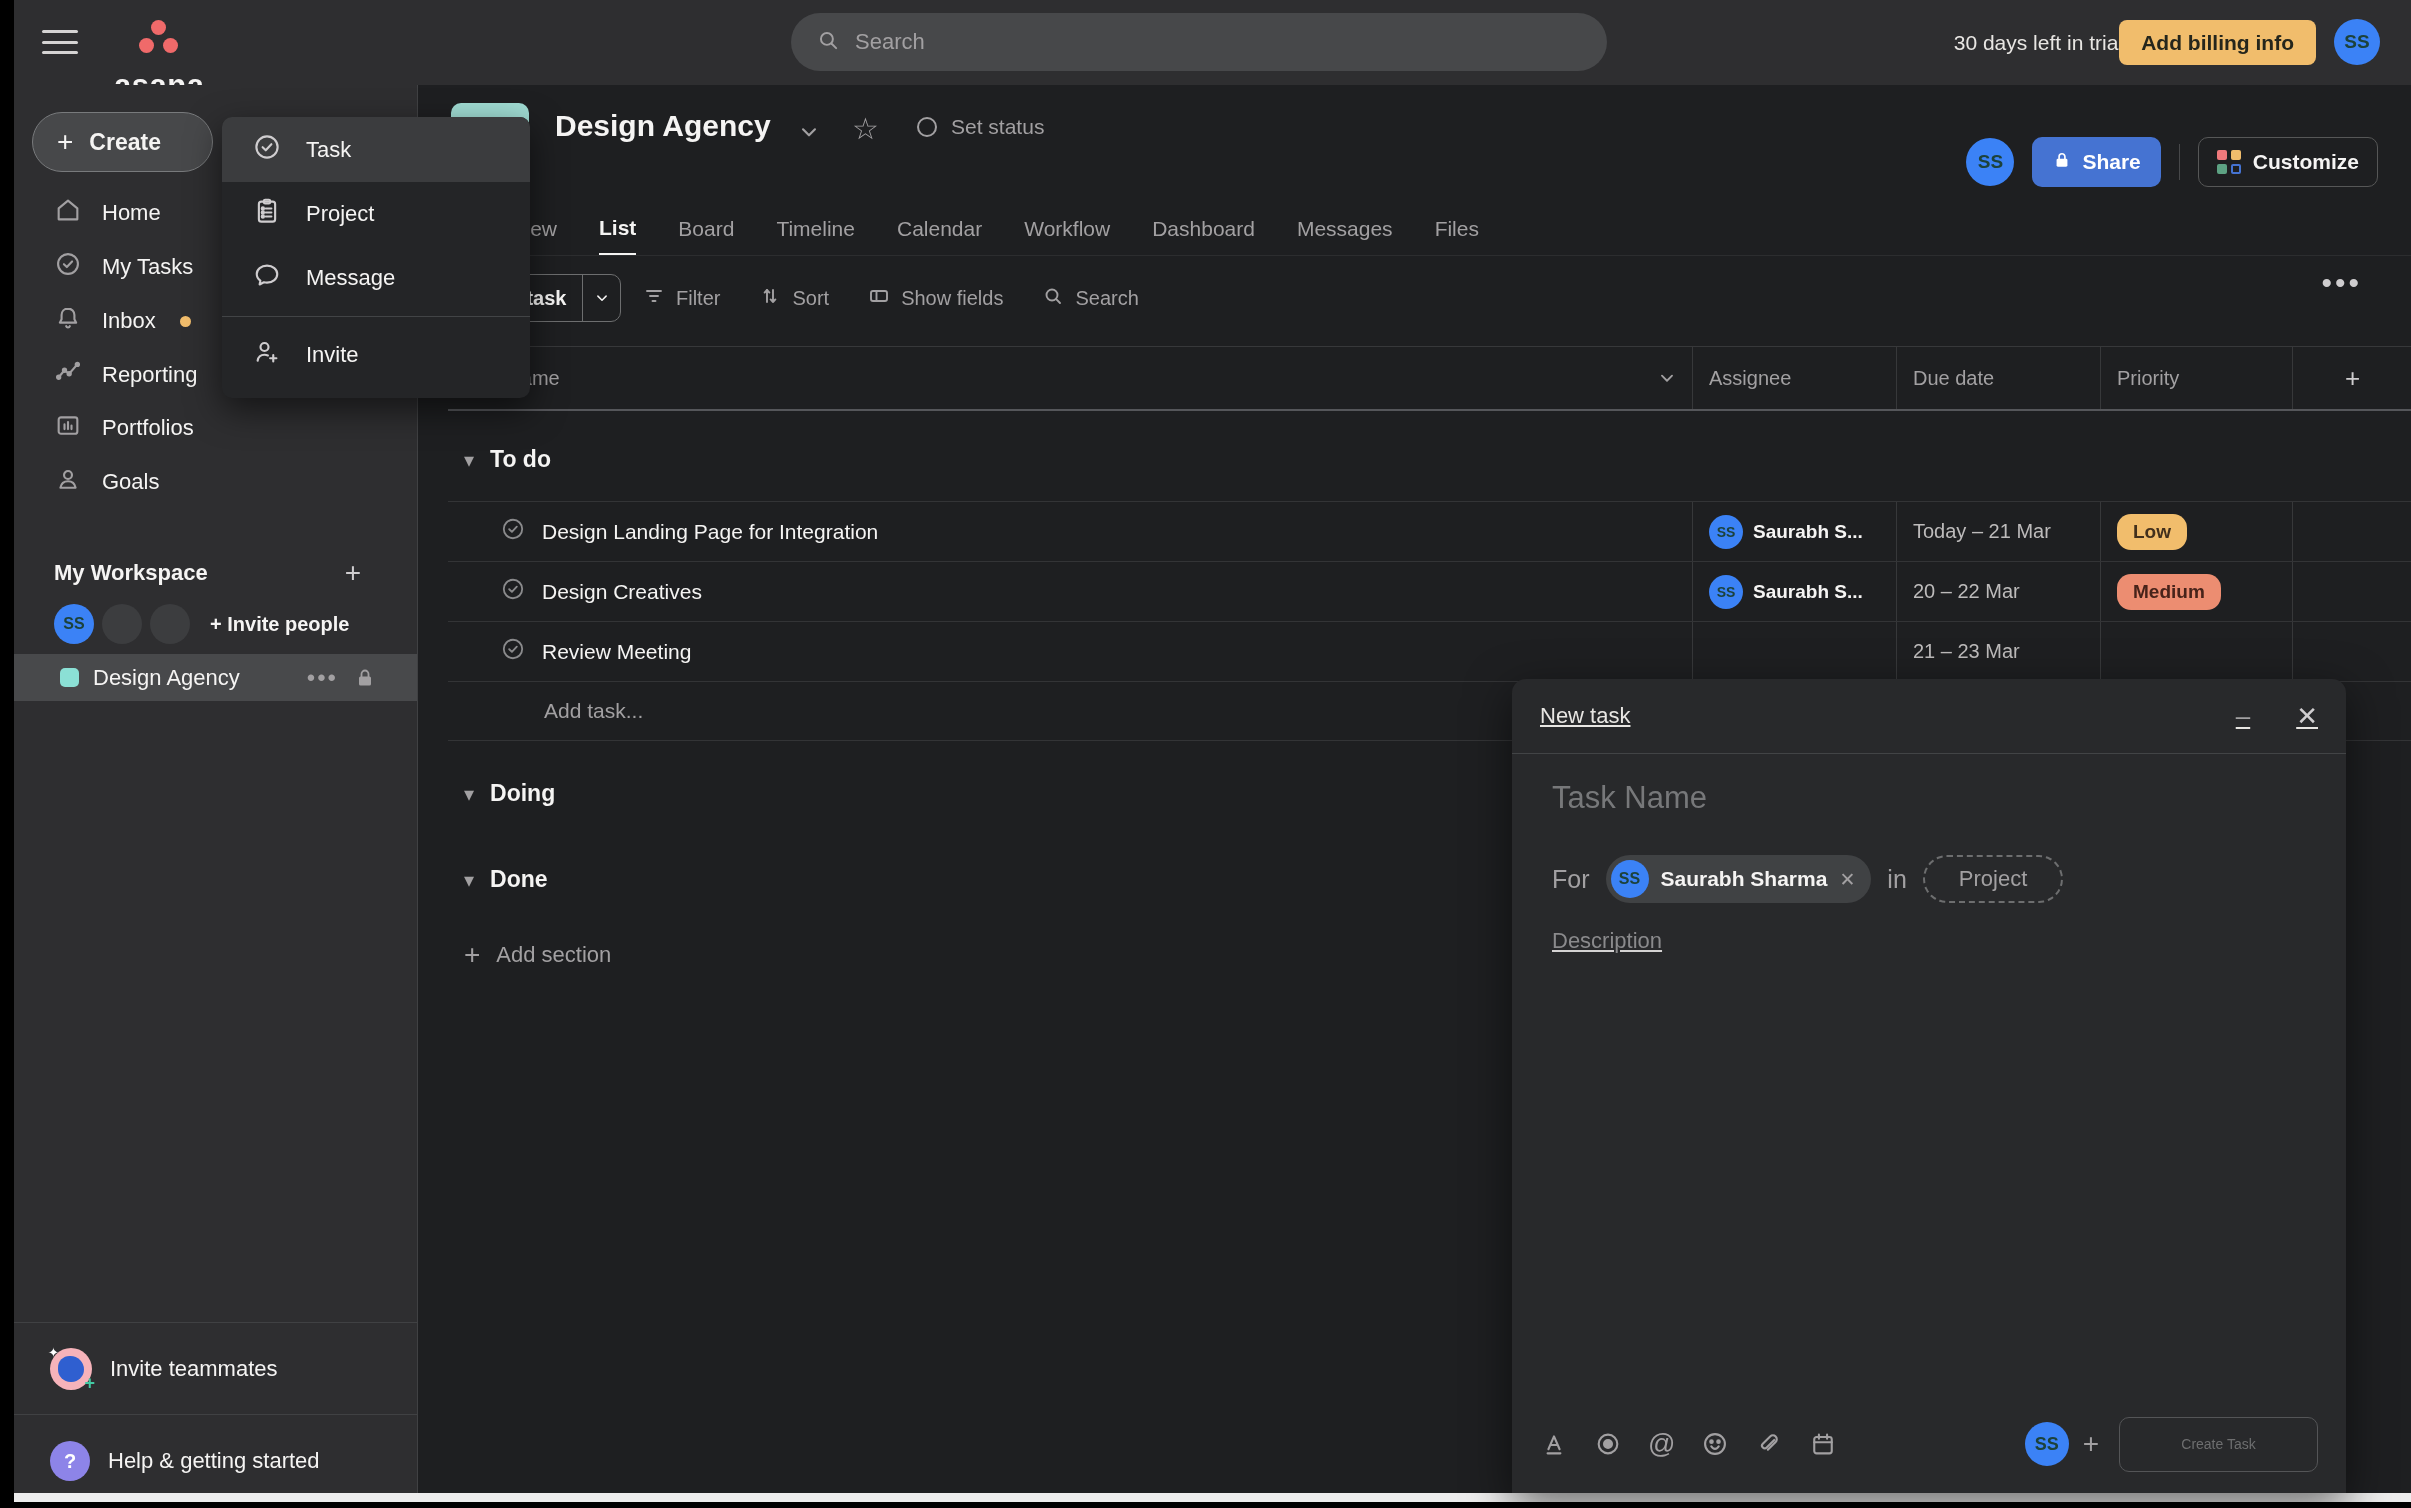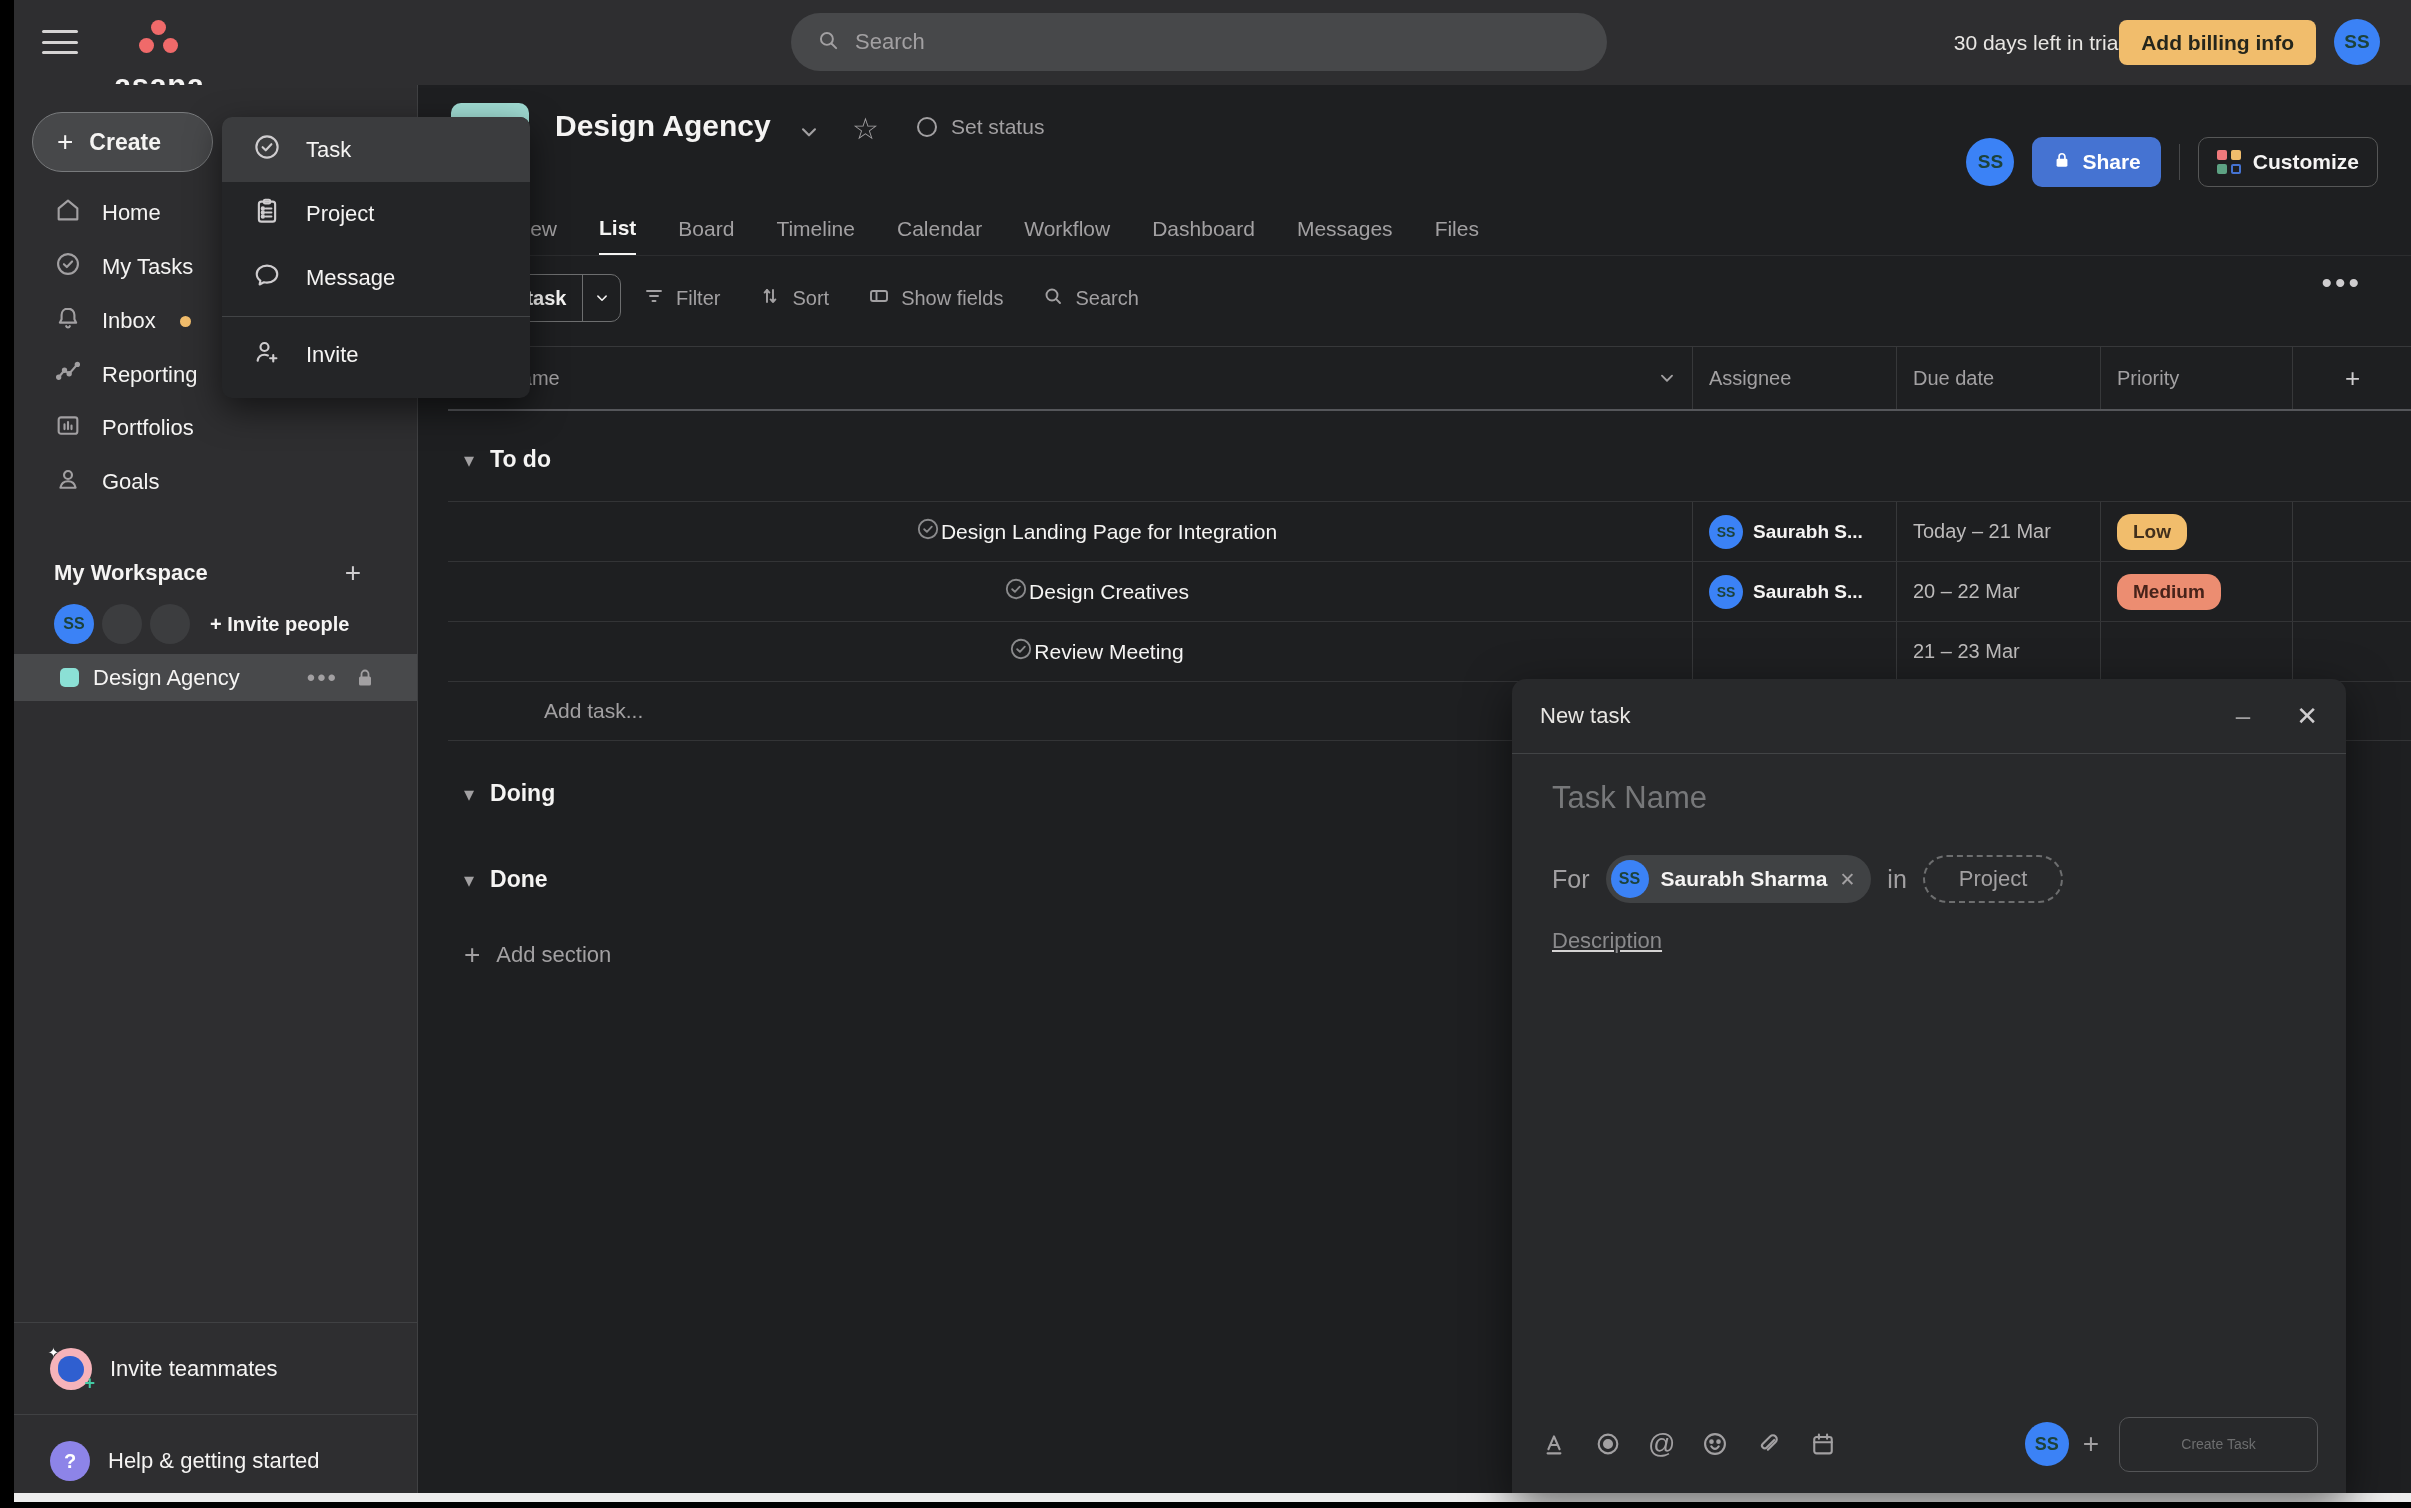--- a/index.html
+++ b/index.html
@@ -92,33 +92,33 @@
   .c-priority { width:192px; padding-left:16px; border-left:1px solid #37383a; }
   .c-plus { width:120px; border-left:1px solid #37383a; justify-content:center; color:#cfcdcf; font-size:26px; cursor:pointer; }
   .name-chevron { position:absolute; right:14px; top:20px; cursor:pointer; }
 
   .section-hdr { position:absolute; left:46px; display:flex; align-items:center; gap:16px; cursor:pointer; }
   .section-hdr .tri { color:#a2a0a2; font-size:20px; }
   .section-hdr .txt { color:#f5f4f3; font-size:23px; font-weight:bold; }
 
   .tbody { position:absolute; left:30px; top:416px; width:1964px; }
   .trow { display:flex; height:60px; border-top:1px solid #333436; color:#f5f4f3; font-size:21px; }
-  .trow .c-name { padding-left:52px;justify-content:center; }
+  .trow .c-name { gap:16px; padding-left:52px; }
   .assignee-chip { display:flex; align-items:center; gap:10px; overflow:hidden; white-space:nowrap; font-size:19px; }
   .avatar-cell { width:34px; height:34px; font-size:14px; flex:0 0 auto; }
   .due-txt { color:#bdbbbb; font-size:20px;text-align:right; }
   .pill { padding:7px 16px; border-radius:14px; font-size:19px; font-weight:bold; }
   .pill-low { background:#f1bd6c; color:#42301c; }
   .pill-medium { background:#ec8d71; color:#47231a; }
   .addtask-row { height:60px; border-top:1px solid #333436; border-bottom:1px solid #333436; display:flex; align-items:center; padding-left:96px; color:#a2a0a2; font-size:21px; cursor:text; }
   .add-section { position:absolute; left:46px; display:flex; align-items:center; gap:16px; color:#a2a0a2; font-size:22px; cursor:pointer; }
 
   
   .modal { position:absolute; left:1512px; top:679px; width:834px; height:814px; background:#28292b; border-radius:14px 14px 0 0; box-shadow:0 14px 46px rgba(0,0,0,.55); z-index:40; }
-  .modal-hdr { height:75px; border-bottom:1px solid #424446; display:flex; align-items:center; padding:0 28px; color:#e8e6e3; font-size:22px; }
+  .modal-hdr { height:75px; border-bottom:1px solid #424446; display:flex; align-items:center; padding:0 28px; color:#e8e6e3; font-size:22px;text-decoration:underline; }
   .modal-hdr .spacer { flex:1; }
   .modal-min { color:#a2a0a2; font-size:26px; margin-right:46px; cursor:pointer; }
   .modal-close { color:#cfcdcf; font-size:26px; cursor:pointer; }
   .taskname-input { position:absolute; left:40px; top:101px; width:736px; background:transparent; border:none; outline:none; font-size:31px; color:#f5f4f3; font-family:inherit; }
   .taskname-input::placeholder { color:#77787a; }
   .for-row { position:absolute; left:40px; top:175px; height:50px; display:flex; align-items:center; gap:16px; }
   .for-label, .in-label { color:#a2a0a2; font-size:25px; }
   .assignee-pill { height:48px; background:#404244; border-radius:24px; display:flex; align-items:center; padding:0 16px 0 5px; gap:12px; cursor:default; }
   .avatar-chip { width:38px; height:38px; font-size:16px; }
   .assignee-pill .nm { color:#f5f4f3; font-size:21px; font-weight:bold; }

